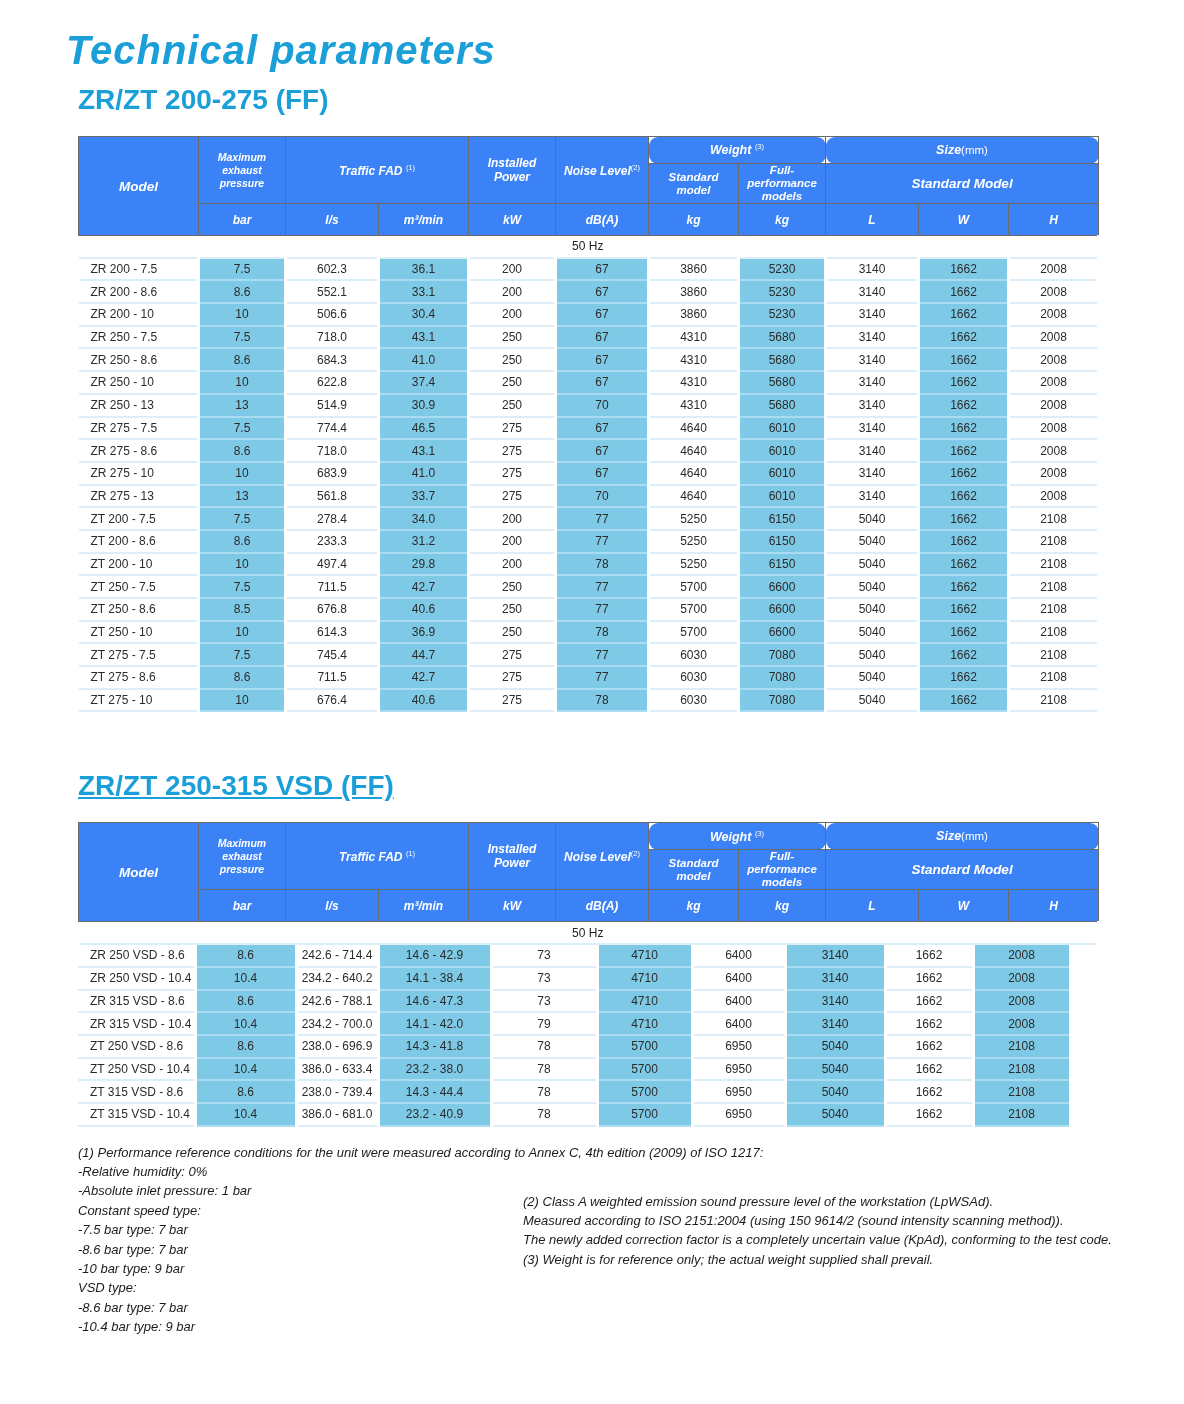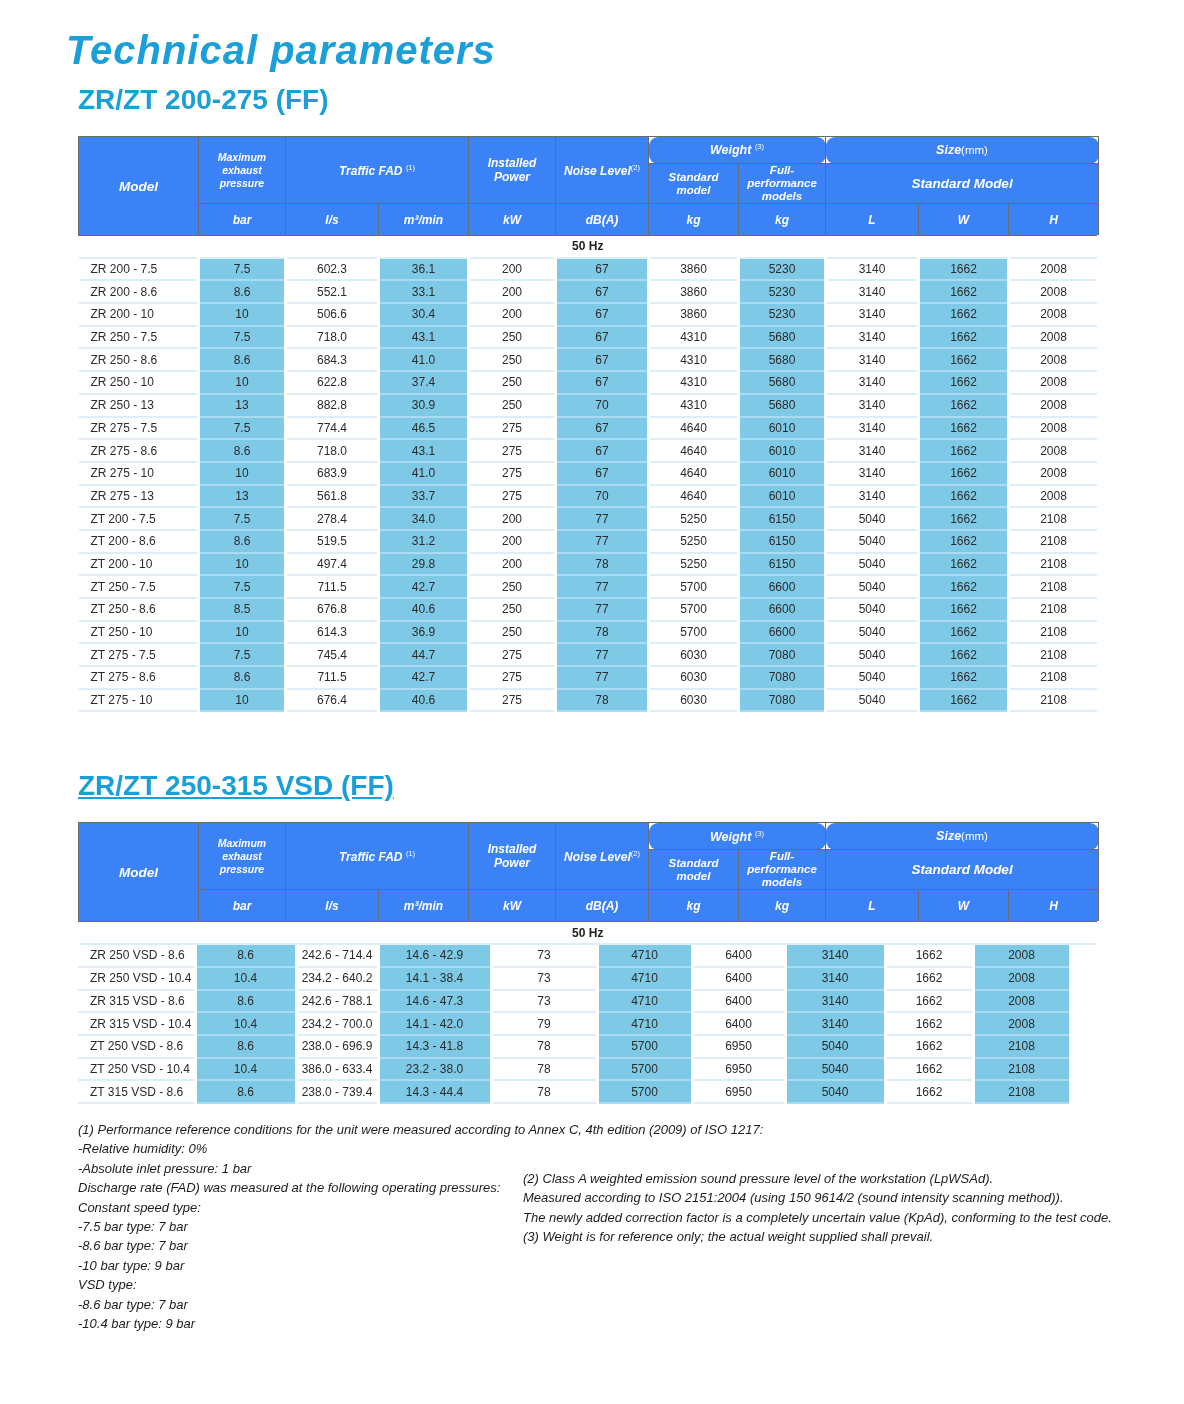--- a/index.html
+++ b/index.html
@@ -30,21 +30,21 @@
   th.maxp-h{font-size:10.5px;line-height:13px;}
   th.fad-h,th.power-h,th.noise-h{font-size:12px;}
   th.weight-h,th.size-h{font-size:12.5px;border-radius:9px;}
   th.wsub-h{font-size:11.5px;line-height:13px;font-weight:bold;}
   th.sizesub-h{font-size:13.5px;}
   th.unit-h{font-style:normal;font-weight:600;font-size:12px;}
   th sup{font-size:7.5px;font-style:normal;font-weight:normal;vertical-align:super;}
   .mm{font-style:normal;font-weight:normal;font-size:11.5px;}
   
   td.band{
-    background:#efefef;color:#222;font-weight:700;font-size:12px;height:20px;
+    background:#efefef;color:#222;font-weight:400;font-size:12px;height:20px;
     padding:0 0 0 10px;text-align:left;border-bottom:2px solid #ffffff;
   }
   
   table.spec td{
     height:20.7px;text-align:center;white-space:nowrap;background:#fff;
     border-bottom:2px solid #ddeef8;border-right:3px solid #ffffff;padding:0;
   }
   table.spec td.model-cell{text-align:left;padding-left:12px;}
   table.spec td.c-blue{background:#7ecae6;border-bottom:2px solid #a9dcf1;}
   table.t2body{width:992px;}
@@ -198,21 +198,21 @@
             <td class="c-blue">67</td>
             <td>4310</td>
             <td class="c-blue">5680</td>
             <td>3140</td>
             <td class="c-blue">1662</td>
             <td>2008</td>
           </tr>
           <tr>
             <td class="model-cell">ZR 250 - 13</td>
             <td class="c-blue">13</td>
-            <td>882.8</td>
+            <td>514.9</td>
             <td class="c-blue">30.9</td>
             <td>250</td>
             <td class="c-blue">70</td>
             <td>4310</td>
             <td class="c-blue">5680</td>
             <td>3140</td>
             <td class="c-blue">1662</td>
             <td>2008</td>
           </tr>
           <tr>
@@ -276,21 +276,21 @@
             <td class="c-blue">77</td>
             <td>5250</td>
             <td class="c-blue">6150</td>
             <td>5040</td>
             <td class="c-blue">1662</td>
             <td>2108</td>
           </tr>
           <tr>
             <td class="model-cell">ZT 200 - 8.6</td>
             <td class="c-blue">8.6</td>
-            <td>519.5</td>
+            <td>233.3</td>
             <td class="c-blue">31.2</td>
             <td>200</td>
             <td class="c-blue">77</td>
             <td>5250</td>
             <td class="c-blue">6150</td>
             <td>5040</td>
             <td class="c-blue">1662</td>
             <td>2108</td>
           </tr>
           <tr>
@@ -541,30 +541,41 @@
             <td class="c-blue">8.6</td>
             <td>238.0 - 739.4</td>
             <td class="c-blue">14.3 - 44.4</td>
             <td>78</td>
             <td class="c-blue">5700</td>
             <td>6950</td>
             <td class="c-blue">5040</td>
             <td>1662</td>
             <td class="c-blue">2108</td>
           </tr>
+          <tr>
+            <td class="model-cell">ZT 315 VSD - 10.4</td>
+            <td class="c-blue">10.4</td>
+            <td>386.0 - 681.0</td>
+            <td class="c-blue">23.2 - 40.9</td>
+            <td>78</td>
+            <td class="c-blue">5700</td>
+            <td>6950</td>
+            <td class="c-blue">5040</td>
+            <td>1662</td>
+            <td class="c-blue">2108</td>
+          </tr>
         </tbody>
     </table>
   </div>
 
   <div class="footnotes">
     <div class="fn-col fn-left">
         <div class="fn-line">(1) Performance reference conditions for the unit were measured according to Annex C, 4th edition (2009) of ISO 1217:</div>
         <div class="fn-line">-Relative humidity: 0%</div>
         <div class="fn-line">-Absolute inlet pressure: 1 bar</div>
-        <div class="fn-line">Discharge rate (FAD) was measured at the following operating pressures:</div>
         <div class="fn-line">Constant speed type:</div>
         <div class="fn-line">-7.5 bar type: 7 bar</div>
         <div class="fn-line">-8.6 bar type: 7 bar</div>
         <div class="fn-line">-10 bar type: 9 bar</div>
         <div class="fn-line">VSD type:</div>
         <div class="fn-line">-8.6 bar type: 7 bar</div>
         <div class="fn-line">-10.4 bar type: 9 bar</div>
       </div>
     <div class="fn-col fn-right">
         <div class="fn-line">(2) Class A weighted emission sound pressure level of the workstation (LpWSAd).</div>

